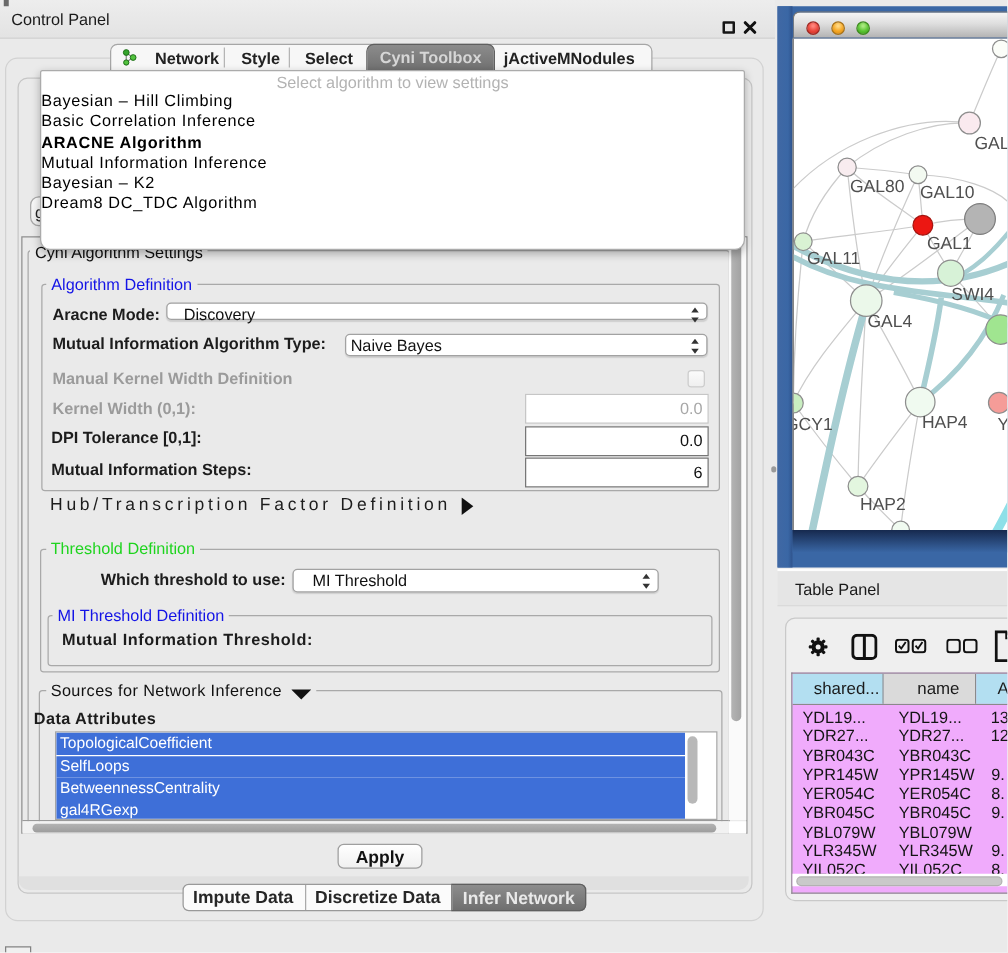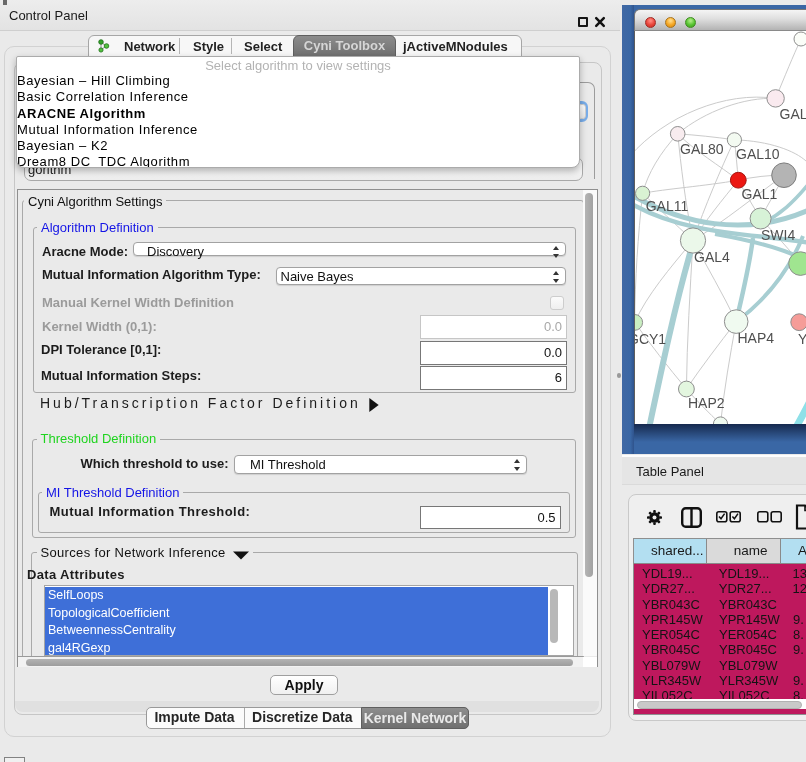--- a/index.html
+++ b/index.html
@@ -93,50 +93,49 @@
  <div class="lbl" style="left:62.5px;top:266px;">Which threshold to use:</div>
  <div class="combo" style="left:216px;top:265px;width:293px;height:19px;box-sizing:border-box;padding-left:15px;">MI Threshold
    <svg style="position:absolute;right:5px;top:2px;" width="8" height="14" viewBox="0 0 8 14">
           <path d="M4 1 L7 5 H1 Z" fill="#333"></path>
           <path d="M4 13 L7 9 H1 Z" fill="#333"></path>
         </svg>
  </div>
  <div class="grp" style="left:20px;top:302px;width:530px;height:39px;"></div>
  <div class="gt" style="left:24px;top:295px;color:#1414e6;">MI Threshold Definition</div>
  <div class="lbl" style="left:31.5px;top:314px;letter-spacing:0.45px;">Mutual Information Threshold:</div>
- <div class="fld" style="left:401.5px;top:316px;width:141px;height:23px;line-height:21px;">0.5</div>
 
  <div class="grp" style="left:13px;top:362px;width:545px;height:320px;"></div>
  <div class="gt" style="left:18.5px;top:354.5px;color:#111;letter-spacing:0.33px;">Sources for Network Inference <svg width="16" height="9" viewBox="0 0 16 9" style="margin-left:3px;vertical-align:-3.5px;">
           <path d="M0 0.5 H16 L8 8.5 Z" fill="#111"></path>
         </svg></div>
  <div class="lbl" style="left:9px;top:377px;letter-spacing:0.35px;">Data Attributes</div>
  <div class="abs" style="left:26px;top:395px;width:530px;height:71px;background:#fff;border:1px solid #a5a5a5;overflow:hidden;box-sizing:border-box;">
+   <div style="width:500px;height:17.7px;background:#3e6fd8;color:#fff;font-size:12.5px;line-height:17.5px;padding-left:3px;">TopologicalCoefficient</div>
    <div style="margin:1px 0 0 0;width:500px;height:17.7px;background:#3e6fd8;color:#fff;font-size:12.5px;line-height:17.5px;padding-left:3px;">SelfLoops</div>
-   <div style="width:500px;height:17.7px;background:#3e6fd8;color:#fff;font-size:12.5px;line-height:17.5px;padding-left:3px;">TopologicalCoefficient</div>
    <div style="width:500px;height:17.7px;background:#3e6fd8;color:#fff;font-size:12.5px;line-height:17.5px;padding-left:3px;">BetweennessCentrality</div>
    <div style="width:500px;height:17.7px;background:#3e6fd8;color:#fff;font-size:12.5px;line-height:17.5px;padding-left:3px;">gal4RGexp</div>
    <div style="position:absolute;left:505px;top:3px;width:8px;height:54px;background:#b8b8b8;border-radius:4px;"></div>
  </div>
 </div>
 
 <div class="abs" style="left:583px;top:190px;width:14px;height:466px;background:#FAFAFA;"></div>
 <div class="abs" style="left:584.5px;top:193px;width:8px;height:384px;background:linear-gradient(90deg,#b4b4b4,#a2a2a2);border-radius:4.5px;"></div>
 <div class="abs" style="left:18px;top:656px;width:565px;height:1px;background:#9a9a9a;"></div>
 <div class="abs" style="left:18px;top:657px;width:565px;height:10px;background:#F2F2F2;"></div>
 <div class="abs" style="left:26px;top:658.5px;width:547px;height:7px;background:linear-gradient(#b3b3b3,#9d9d9d);border-radius:3.5px;"></div>
 <div class="abs" style="left:583px;top:657px;width:14px;height:10px;background:#fff;"></div>
 
 <div class="abs" style="left:270px;top:675px;width:68px;height:20px;border:1px solid #9f9f9f;border-radius:5px;background:linear-gradient(#ffffff,#f0f0f0);box-sizing:border-box;text-align:center;font-size:14px;font-weight:bold;color:#111;line-height:18px;">Apply</div>
 <div id="bottomtabs">
  <div class="abs" style="left:145.5px;top:707px;width:323.5px;height:21.5px;background:#FBFBFB;border:1px solid #999;border-radius:5px;box-sizing:border-box;"></div>
  <div class="abs" style="left:145.5px;top:707px;width:98px;height:21.5px;text-align:center;font-size:14px;font-weight:bold;color:#262626;line-height:21px;">Impute Data</div>
  <div class="abs" style="left:243.5px;top:708px;width:1px;height:19.5px;background:#aaa;"></div>
  <div class="abs" style="left:243.5px;top:707px;width:117.5px;height:21.5px;text-align:center;font-size:14px;font-weight:bold;color:#262626;line-height:21px;">Discretize Data</div>
- <div class="abs" style="left:361px;top:707px;width:108px;height:21.5px;background:linear-gradient(#8d8d8d,#6f6f6f);border:1px solid #5f5f5f;border-radius:0 5px 5px 0;box-sizing:border-box;text-align:center;font-size:14px;font-weight:bold;color:#e9e9e9;line-height:20px;">Kernel Network</div>
+ <div class="abs" style="left:361px;top:707px;width:108px;height:21.5px;background:linear-gradient(#8d8d8d,#6f6f6f);border:1px solid #5f5f5f;border-radius:0 5px 5px 0;box-sizing:border-box;text-align:center;font-size:14px;font-weight:bold;color:#e9e9e9;line-height:20px;">Infer Network</div>
 </div>
 
 <div class="abs" style="left:4px;top:757px;width:19px;height:10px;border:1.5px solid #828282;background:#F0F0F0;"></div>
 
 <div id="rightside">
  <div class="abs" style="left:622px;top:5px;width:184px;height:449px;background:#3a67a5;"></div>
  <div class="abs" style="left:622px;top:5px;width:12px;height:449px;background:linear-gradient(90deg,#4068a4,#3a67a5 70%,#30558f 97%);"></div>
  <div class="abs" style="left:634px;top:424px;width:172px;height:18px;background:linear-gradient(#16294e,#3a67a5);"></div>
 
  <div class="abs" style="left:634px;top:9px;width:173px;height:22px;background:linear-gradient(#f5f5f5,#dedede 45%,#b3b3b3);border:1px solid #767676;border-bottom:1px solid #8a8a8a;border-radius:6px 0 0 0;box-sizing:border-box;"></div>
@@ -255,21 +254,21 @@
  </svg>
  <svg class="abs" style="left:757px;top:511px;" width="27" height="12" viewBox="0 0 27 12">
    <rect x="0.8" y="0.8" width="10" height="10" rx="2" fill="none" stroke="#111" stroke-width="1.6"></rect>
    <rect x="14.2" y="0.8" width="10" height="10" rx="2" fill="none" stroke="#111" stroke-width="1.6"></rect>
  </svg>
  <svg class="abs" style="left:795px;top:504px;" width="16" height="26" viewBox="0 0 16 26">
    <path d="M2 1.5 H10 L15 6.5 V24.5 H2 Z" fill="none" stroke="#111" stroke-width="2.2"></path>
    <path d="M10 1.5 V6.5 H15" fill="none" stroke="#111" stroke-width="1.6"></path>
  </svg>
 
- <div class="abs" style="left:633px;top:538px;width:173px;height:175px;background:#be185d;border:1px solid #8f8f8f;border-right:none;box-sizing:content-box;overflow:hidden;">
+ <div class="abs" style="left:633px;top:538px;width:173px;height:175px;background:#f0abfc;border:1px solid #8f8f8f;border-right:none;box-sizing:content-box;overflow:hidden;">
   <div style="display:flex;height:24px;border-bottom:1px solid #8a8a8a;">
    <div style="width:75px;background:#b3dff1;border-right:1px solid #8a8a8a;text-align:center;font-size:13.5px;color:#1a1a1a;line-height:24px;padding-left:14px;box-sizing:border-box;">shared...</div>
    <div style="width:75px;background:#dadada;border-right:1px solid #8a8a8a;text-align:center;font-size:13.5px;color:#1a1a1a;line-height:24px;padding-left:14px;box-sizing:border-box;">name</div>
    <div style="flex:1;background:#b3dff1;font-size:13.5px;color:#1a1a1a;line-height:24px;padding-left:17px;">A</div>
   </div>
   <div id="rows" style="font-size:13px;color:#141414;padding-top:2px;">
    <div style="display:flex;height:15.3px;line-height:15.3px;">
             <div style="width:76px;padding-left:8px;box-sizing:border-box;">YDL19...</div>
             <div style="width:76px;padding-left:9px;box-sizing:border-box;">YDL19...</div>
             <div style="flex:1;padding-left:7px;">13</div>
@@ -313,21 +312,21 @@
             <div style="width:76px;padding-left:8px;box-sizing:border-box;">YIL052C</div>
             <div style="width:76px;padding-left:9px;box-sizing:border-box;">YIL052C</div>
             <div style="flex:1;padding-left:7px;">8.</div>
           </div>
   </div>
  </div>
  <div class="abs" style="left:634px;top:699px;width:172px;height:10px;background:#fff;"></div>
  <div class="abs" style="left:637px;top:700.5px;width:165px;height:8px;background:#c9c9c9;border:1px solid #b2b2b2;border-radius:4.5px;box-sizing:border-box;"></div>
 </div>
 
-<div id="popup" class="abs" style="left:16px;top:56px;width:564px;height:112px;background:#fff;border:1px solid #ababab;border-radius:2px 2px 8px 8px;box-shadow:0 3px 7px rgba(0,0,0,0.28);box-sizing:border-box;overflow:hidden;font-size:13px;color:#000;z-index:50;">
+<div id="popup" class="abs" style="left:32px;top:56px;width:564px;height:144px;background:#fff;border:1px solid #ababab;border-radius:2px 2px 8px 8px;box-shadow:0 3px 7px rgba(0,0,0,0.28);box-sizing:border-box;overflow:hidden;font-size:13px;color:#000;z-index:50;">
  <div style="position:absolute;top:1px;left:0;width:100%;text-align:center;color:#b3b3b3;">Select algorithm to view settings</div>
  <div style="position:absolute;top:15.5px;left:0px;letter-spacing:0.55px;white-space:nowrap;">Bayesian – Hill Climbing</div>
  <div style="position:absolute;top:31.8px;left:0px;letter-spacing:0.55px;white-space:nowrap;">Basic Correlation Inference</div>
  <div style="position:absolute;top:48.5px;left:0px;letter-spacing:0.55px;white-space:nowrap;font-weight:bold;">ARACNE Algorithm</div>
  <div style="position:absolute;top:64.8px;left:0px;letter-spacing:0.55px;white-space:nowrap;">Mutual Information Inference</div>
  <div style="position:absolute;top:81.2px;left:0px;letter-spacing:0.55px;white-space:nowrap;">Bayesian – K2</div>
  <div style="position:absolute;top:97.1px;left:0px;letter-spacing:0.55px;white-space:nowrap;">Dream8 DC_TDC Algorithm</div>
 </div>
 
 </div>

